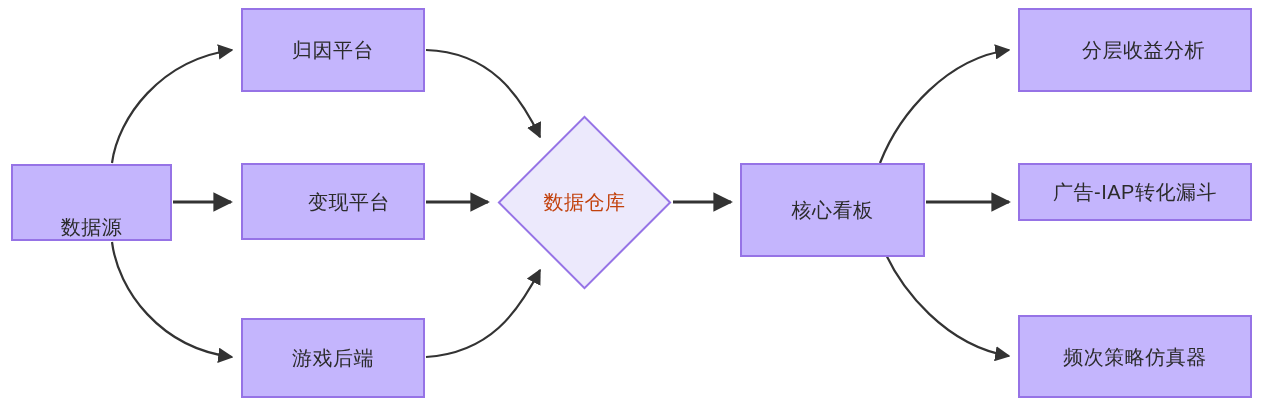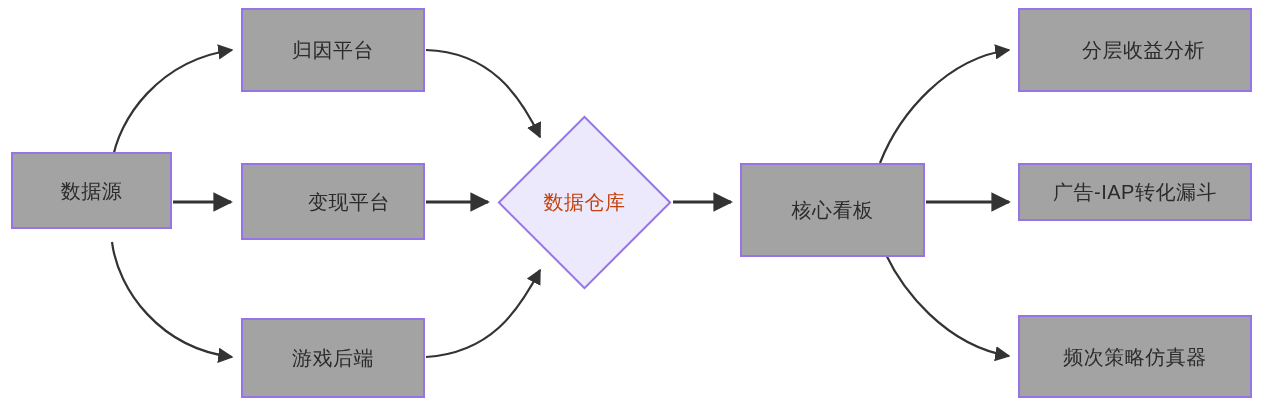--- a/index.html
+++ b/index.html
@@ -24,21 +24,21 @@
     width: 1280px;
     height: 406px;
     pointer-events: none;
   }
   .node {
     position: absolute;
     box-sizing: border-box;
     display: flex;
     align-items: center;
     justify-content: center;
-    background: #a3a3a3;
+    background: #c4b5fd;
     border: 2px solid #9673e6;
     color: #2b2b2b;
     font-size: 20px;
     line-height: 1.2;
     letter-spacing: 0.5px;
     white-space: nowrap;
   }
   .node-label {
     display: block;
   }
@@ -99,21 +99,21 @@
 
     <path d="M 673 202 L 731 202" fill="none" stroke="#333333" stroke-width="2.8" marker-end="url(#arrowhead)"></path>
 
     <path d="M 880 163 C 900 112, 948 58, 1009 50" fill="none" stroke="#333333" stroke-width="2.2" marker-end="url(#arrowhead)"></path>
 
     <path d="M 926 202 L 1009 202" fill="none" stroke="#333333" stroke-width="2.8" marker-end="url(#arrowhead)"></path>
 
     <path d="M 880 241 C 900 292, 948 346, 1009 356" fill="none" stroke="#333333" stroke-width="2.2" marker-end="url(#arrowhead)"></path>
   </svg>
 
-  <div class="node" style="left:11px; top:152px; width:161px; height:77px;">
+  <div class="node" style="left:11px; top:164px; width:161px; height:77px;align-items:flex-end;">
     <span class="node-label">数据源</span>
   </div>
 
   <div class="node" style="left:241px; top:8px; width:184px; height:84px;">
     <span class="node-label">归因平台</span>
   </div>
 
   <div class="node" style="left:241px; top:163px; width:184px; height:77px;padding-left:32px;">
     <span class="node-label">变现平台</span>
   </div>

